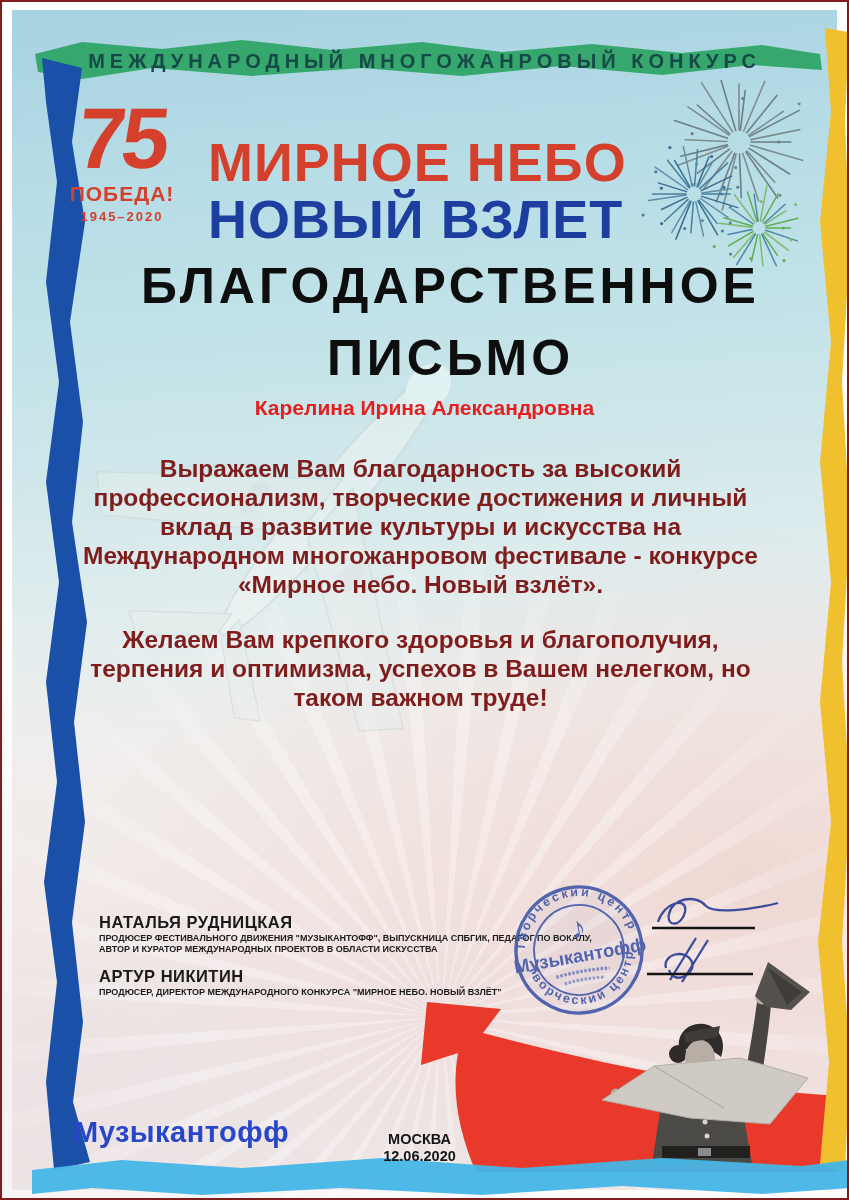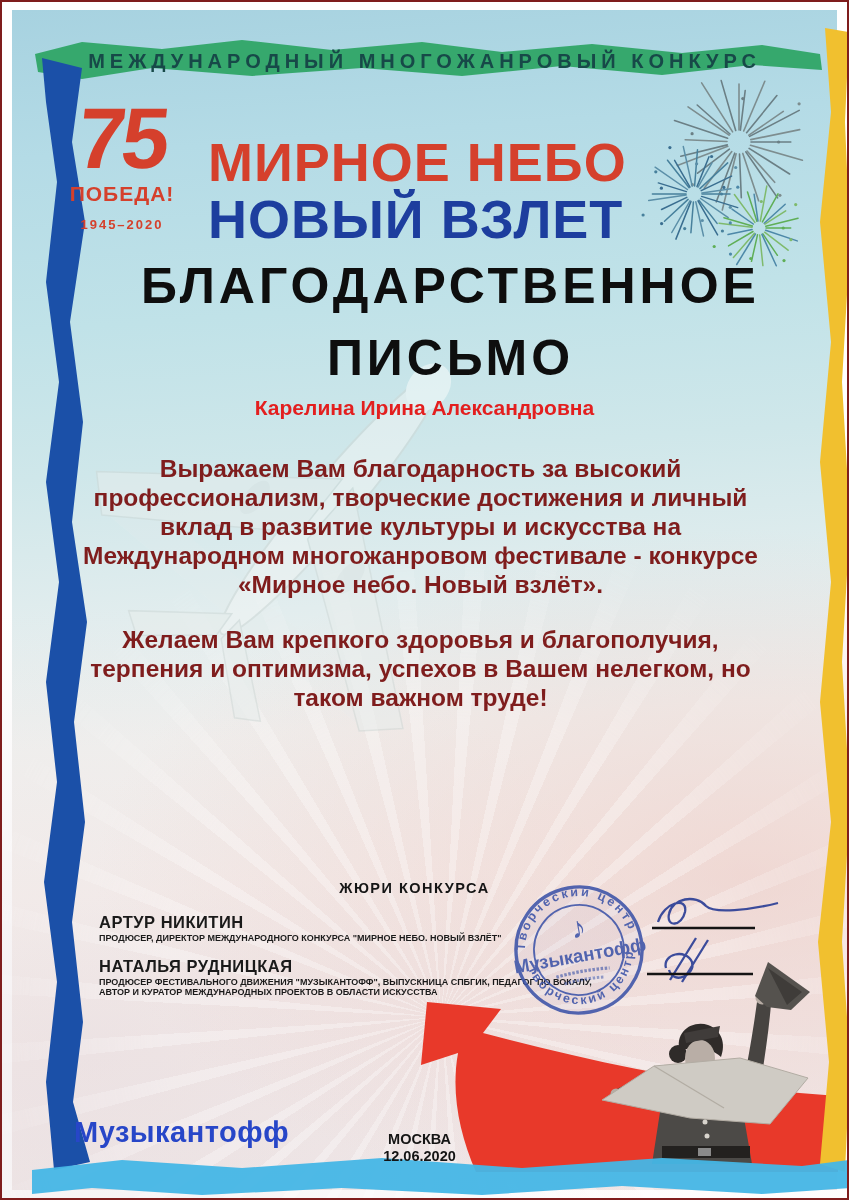--- a/index.html
+++ b/index.html
@@ -26,21 +26,21 @@
             mask: radial-gradient(ellipse at 52% 72%, #000 0%, #000 45%, transparent 78%);
   }
   svg.layer { position:absolute; left:0; top:0; pointer-events:none; }
 
   .header-line { position:absolute; top:48px; left:0; right:0; text-align:center;
     font-size:20px; font-weight:700; letter-spacing:5px; color:#174948; }
 
   .logo75 { position:absolute; left:58px; top:92px; width:124px; text-align:center; color:#d5402c; }
   .logo75 .num { font-size:86px; line-height:88px; font-weight:800; letter-spacing:-4px; transform:skewX(-6deg); }
   .logo75 .pobeda { font-size:21px; font-weight:800; letter-spacing:1px; margin-top:0px; }
-  .logo75 .years { font-size:13px; font-weight:700; letter-spacing:2px; margin-top:11px; }
+  .logo75 .years { font-size:13px; font-weight:700; letter-spacing:2px; margin-top:3px; }
 
   .main-title { position:absolute; left:206px; top:100px;margin-top:32px; }
   .main-title .t1 { font-size:54px; line-height:57px; font-weight:800; color:#d5402c; letter-spacing:1px; }
   .main-title .t2 { font-size:54px; line-height:57px; font-weight:800; color:#1d3e9e; letter-spacing:1px; }
 
   .doc-heading { position:absolute; top:248px; left:4px; right:0; text-align:center;
     font-size:50px; line-height:72px; font-weight:800; letter-spacing:4px; color:#0e0e0e;margin-left:48px; }
   .recipient { position:absolute; top:394px; left:0; right:0; text-align:center;
     font-size:21px; font-weight:700; color:#e31f1f; }
 
@@ -245,30 +245,29 @@
     <div>ПИСЬМО</div>
   </div>
 
   <div class="recipient">Карелина Ирина Александровна</div>
 
   <div class="body-text">
     <p>Выражаем Вам благодарность за высокий профессионализм, творческие достижения и личный вклад в развитие культуры и искусства на Международном многожанровом фестивале - конкурсе «Мирное небо. Новый взлёт».</p>
     <p>Желаем Вам крепкого здоровья и благополучия, терпения и оптимизма, успехов в Вашем нелегком, но таком важном труде!</p>
   </div>
 
-  <div class="jury-heading">ЖЮРИ КОНКУРСА</div>
 
   <div class="jury">
+    <div class="member">
+      <div class="jname">НАТАЛЬЯ РУДНИЦКАЯ</div>
+      <div class="jrole">ПРОДЮСЕР ФЕСТИВАЛЬНОГО ДВИЖЕНИЯ "МУЗЫКАНТОФФ", ВЫПУСКНИЦА СПБГИК, ПЕДАГОГ ПО ВОКАЛУ, АВТОР И КУРАТОР МЕЖДУНАРОДНЫХ ПРОЕКТОВ В ОБЛАСТИ ИСКУССТВА</div>
+    </div>
     <div class="member">
       <div class="jname">АРТУР НИКИТИН</div>
       <div class="jrole">ПРОДЮСЕР, ДИРЕКТОР МЕЖДУНАРОДНОГО КОНКУРСА "МИРНОЕ НЕБО. НОВЫЙ ВЗЛЁТ"</div>
-    </div>
-    <div class="member">
-      <div class="jname">НАТАЛЬЯ РУДНИЦКАЯ</div>
-      <div class="jrole">ПРОДЮСЕР ФЕСТИВАЛЬНОГО ДВИЖЕНИЯ "МУЗЫКАНТОФФ", ВЫПУСКНИЦА СПБГИК, ПЕДАГОГ ПО ВОКАЛУ, АВТОР И КУРАТОР МЕЖДУНАРОДНЫХ ПРОЕКТОВ В ОБЛАСТИ ИСКУССТВА</div>
     </div>
   </div>
 
   <svg class="sign-svg" viewBox="0 0 180 110">
     <path d="M36,40 C42,20 66,14 63,30 C60,44 44,46 47,32 C50,16 74,12 84,24 C92,32 128,28 156,21" fill="none" stroke="#2b3f96" stroke-width="2.3" opacity=".92"></path>
     <path d="M30,46 L133,46" stroke="#141414" stroke-width="2.6"></path>
     <path d="M48,98 L74,56 M60,100 L86,58 M44,86 C40,72 64,66 70,80 C74,92 52,104 47,88" fill="none" stroke="#2b3f96" stroke-width="2.3" opacity=".92"></path>
     <path d="M25,92 L131,92" stroke="#141414" stroke-width="2.6"></path>
   </svg>
 

